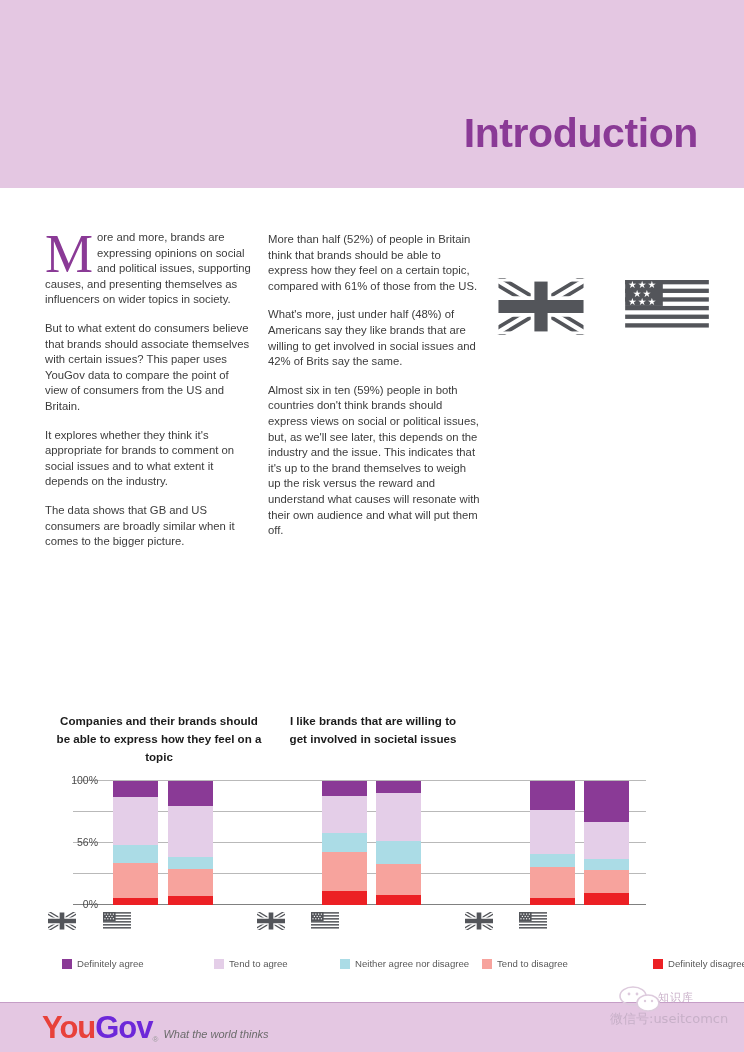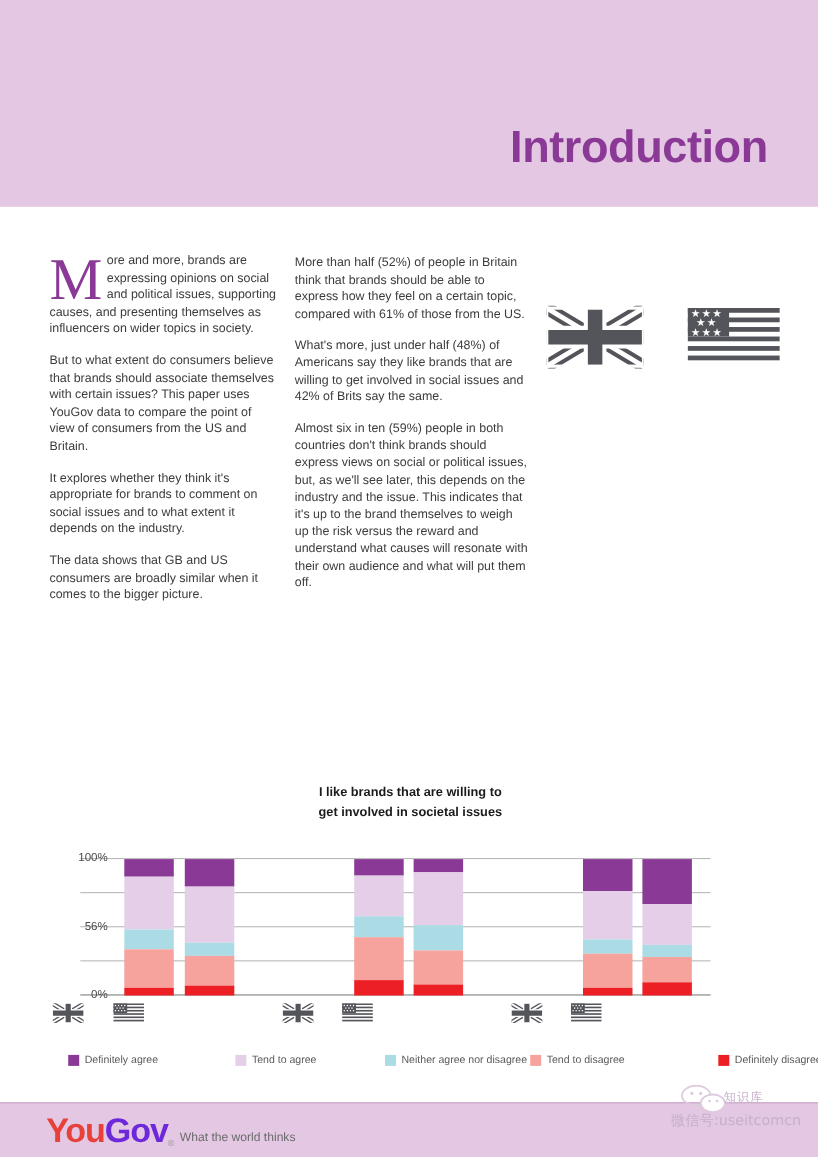--- a/index.html
+++ b/index.html
@@ -159,21 +159,21 @@
   }
   .logo-gov {
     font-size: 31px; font-weight: bold;
     color: #6d28d9; letter-spacing: -1px;
     line-height: 32px;
     font-family: "Liberation Sans", sans-serif;
   }
   .logo-reg { font-size: 8px; color: #9b9b9b; vertical-align: super; }
   .logo-tag {
     font-size: 11px; color: #6b6b6b;
-    margin-left: 5px; margin-bottom: 4px;
+    margin-left: 5px; margin-bottom: 4px; font-style: italic;
   }
 
   
   .watermark {
     position: absolute;
     left: 610px; top: 986px;
     width: 130px; height: 56px;
     pointer-events: none;
   }
   .wm-top {
@@ -242,20 +242,21 @@
         <text x="5.5" y="12" font-size="7" font-family="DejaVu Sans, sans-serif">★</text>
         <text x="12.5" y="12" font-size="7" font-family="DejaVu Sans, sans-serif">★</text>
         <text x="2" y="18" font-size="7" font-family="DejaVu Sans, sans-serif">★</text>
         <text x="9" y="18" font-size="7" font-family="DejaVu Sans, sans-serif">★</text>
         <text x="16" y="18" font-size="7" font-family="DejaVu Sans, sans-serif">★</text>
       </g>
     </svg>
   </div>
 
   <div class="chart">
+    <div class="chart-group-title gt1">Companies and their brands should be able to express how they feel on a topic</div>
     <div class="chart-group-title gt2">I like brands that are willing to get involved in societal issues</div>
 
     <div class="plot" id="plot">
         <div class="gridline axis" style="bottom: 0px;"></div>
         <div class="gridline" style="bottom: 31px;"></div>
         <div class="gridline" style="bottom: 62px;"></div>
         <div class="gridline" style="bottom: 93px;"></div>
         <div class="gridline" style="bottom: 124px;"></div>
         <div class="bar" style="left: 40px; width: 45px; height: 124px;">
           <div class="seg" style="height: 16.12px; background: rgb(138, 58, 150);"></div>
@@ -406,21 +407,21 @@
 
     <div class="legend" id="legend">
         <div class="legend-item" style="left: 0px;">
           <span class="swatch" style="background: rgb(138, 58, 150);"></span>
           <span>Definitely agree</span>
         </div>
         <div class="legend-item" style="left: 152px;">
           <span class="swatch" style="background: rgb(228, 206, 232);"></span>
           <span>Tend to agree</span>
         </div>
-        <div class="legend-item" style="left: 288px;">
+        <div class="legend-item" style="left: 278px;">
           <span class="swatch" style="background: rgb(171, 220, 230);"></span>
           <span>Neither agree nor disagree</span>
         </div>
         <div class="legend-item" style="left: 420px;">
           <span class="swatch" style="background: rgb(247, 163, 157);"></span>
           <span>Tend to disagree</span>
         </div>
         <div class="legend-item" style="left: 548px; padding-left: 43px;">
           <span class="swatch" style="background: rgb(236, 32, 36);"></span>
           <span>Definitely disagree</span>

